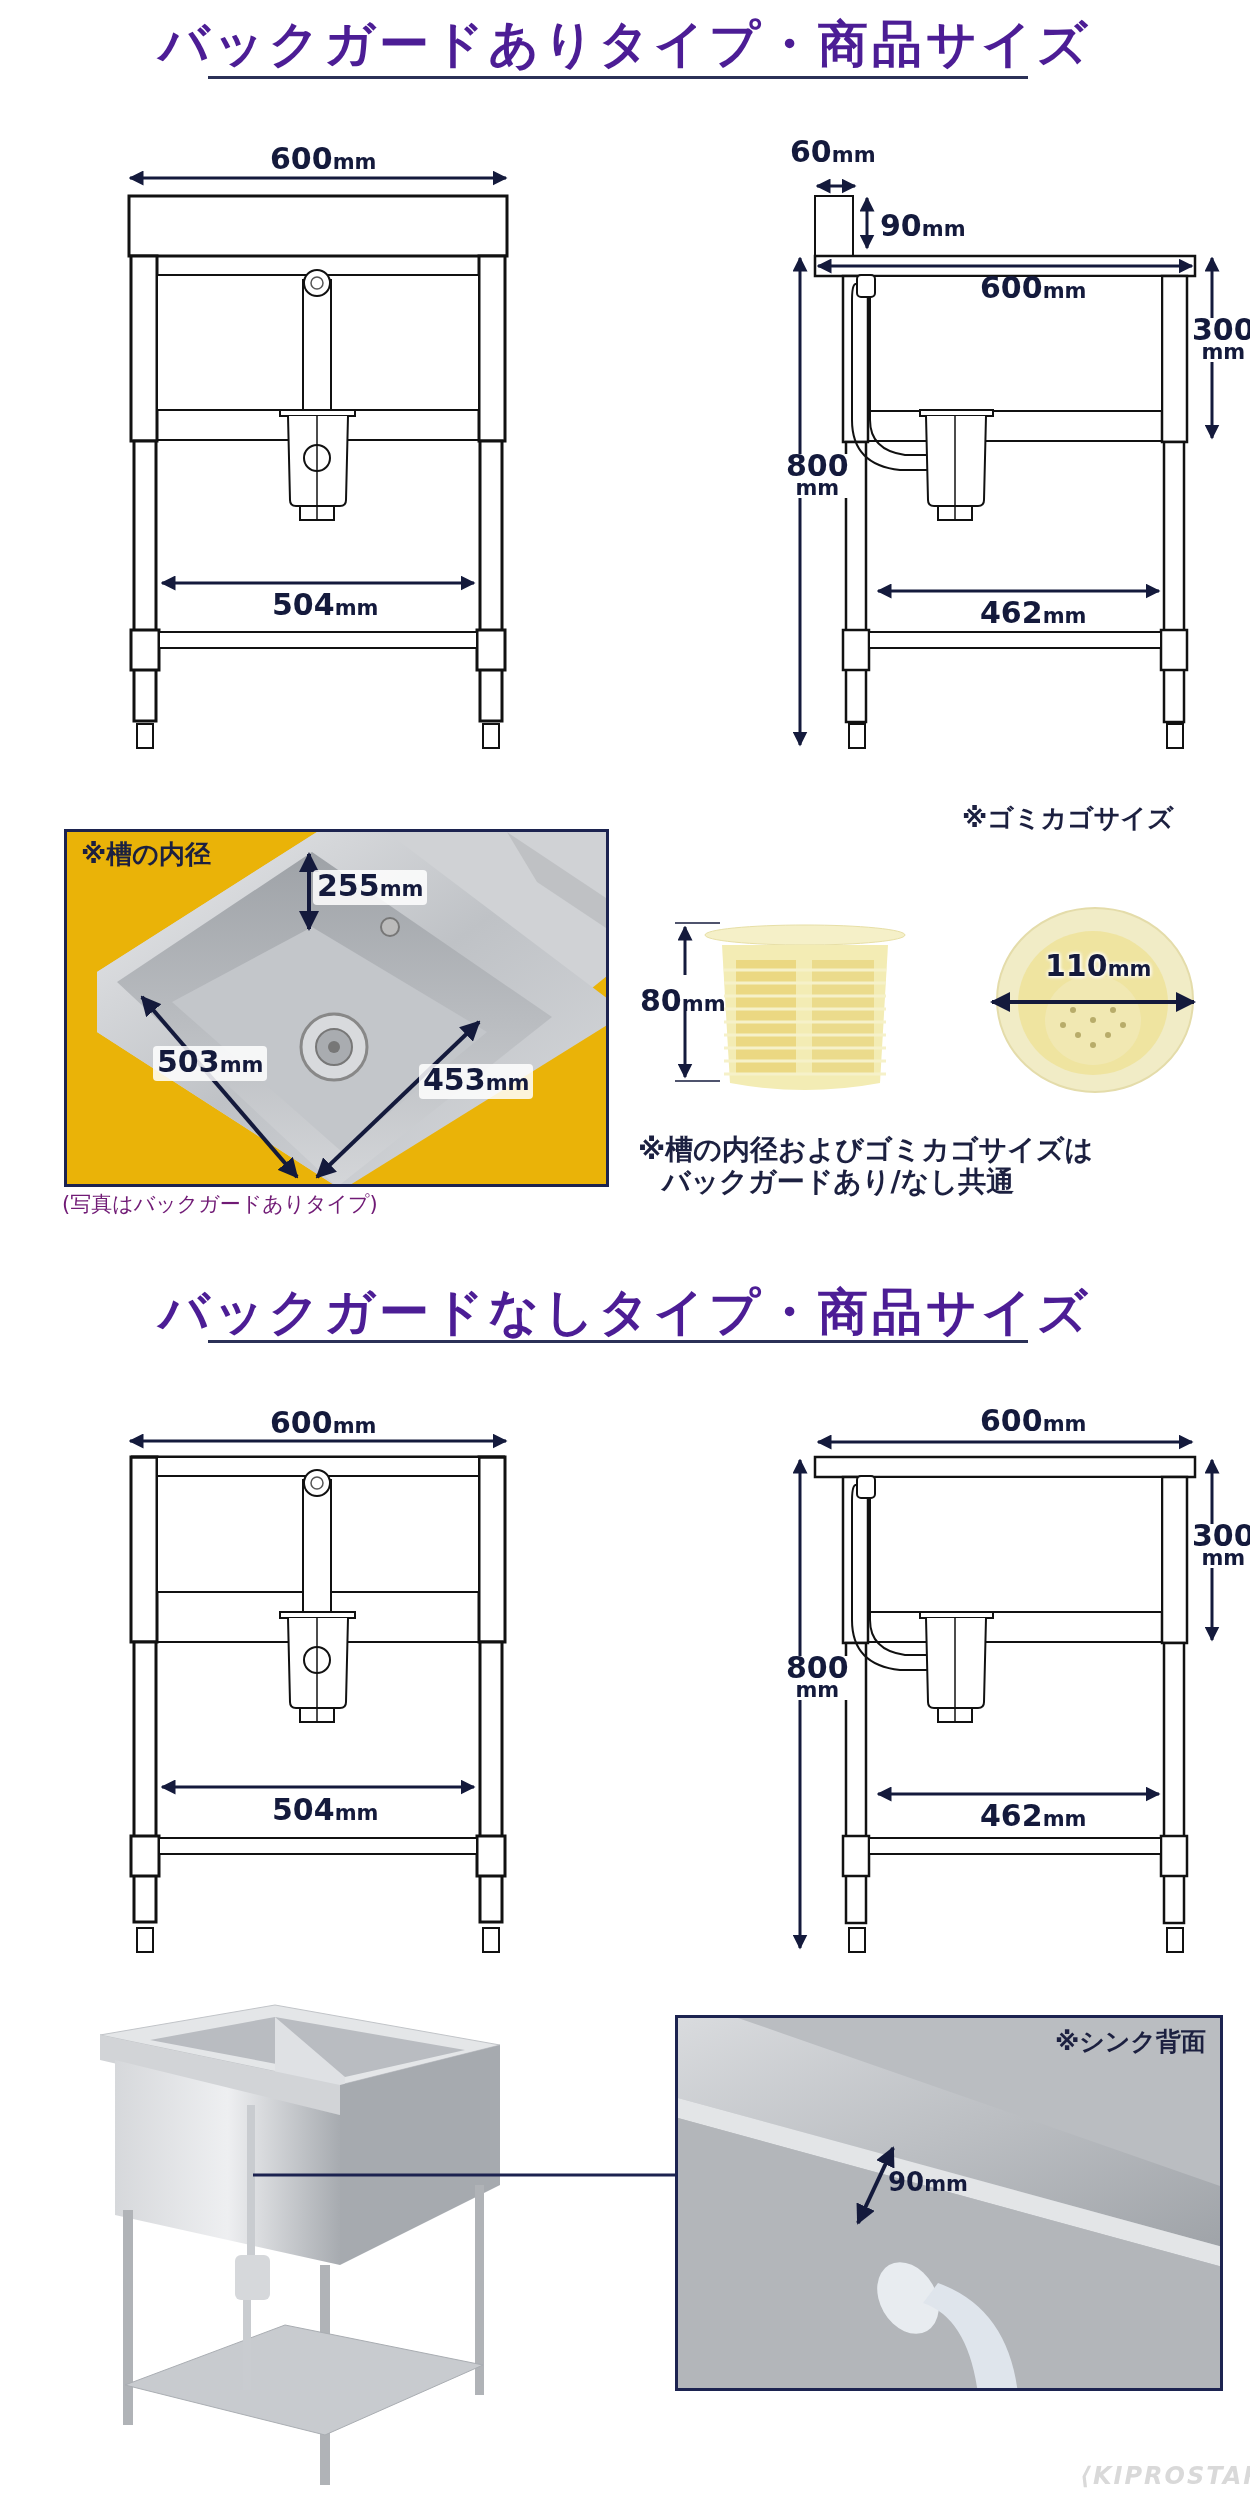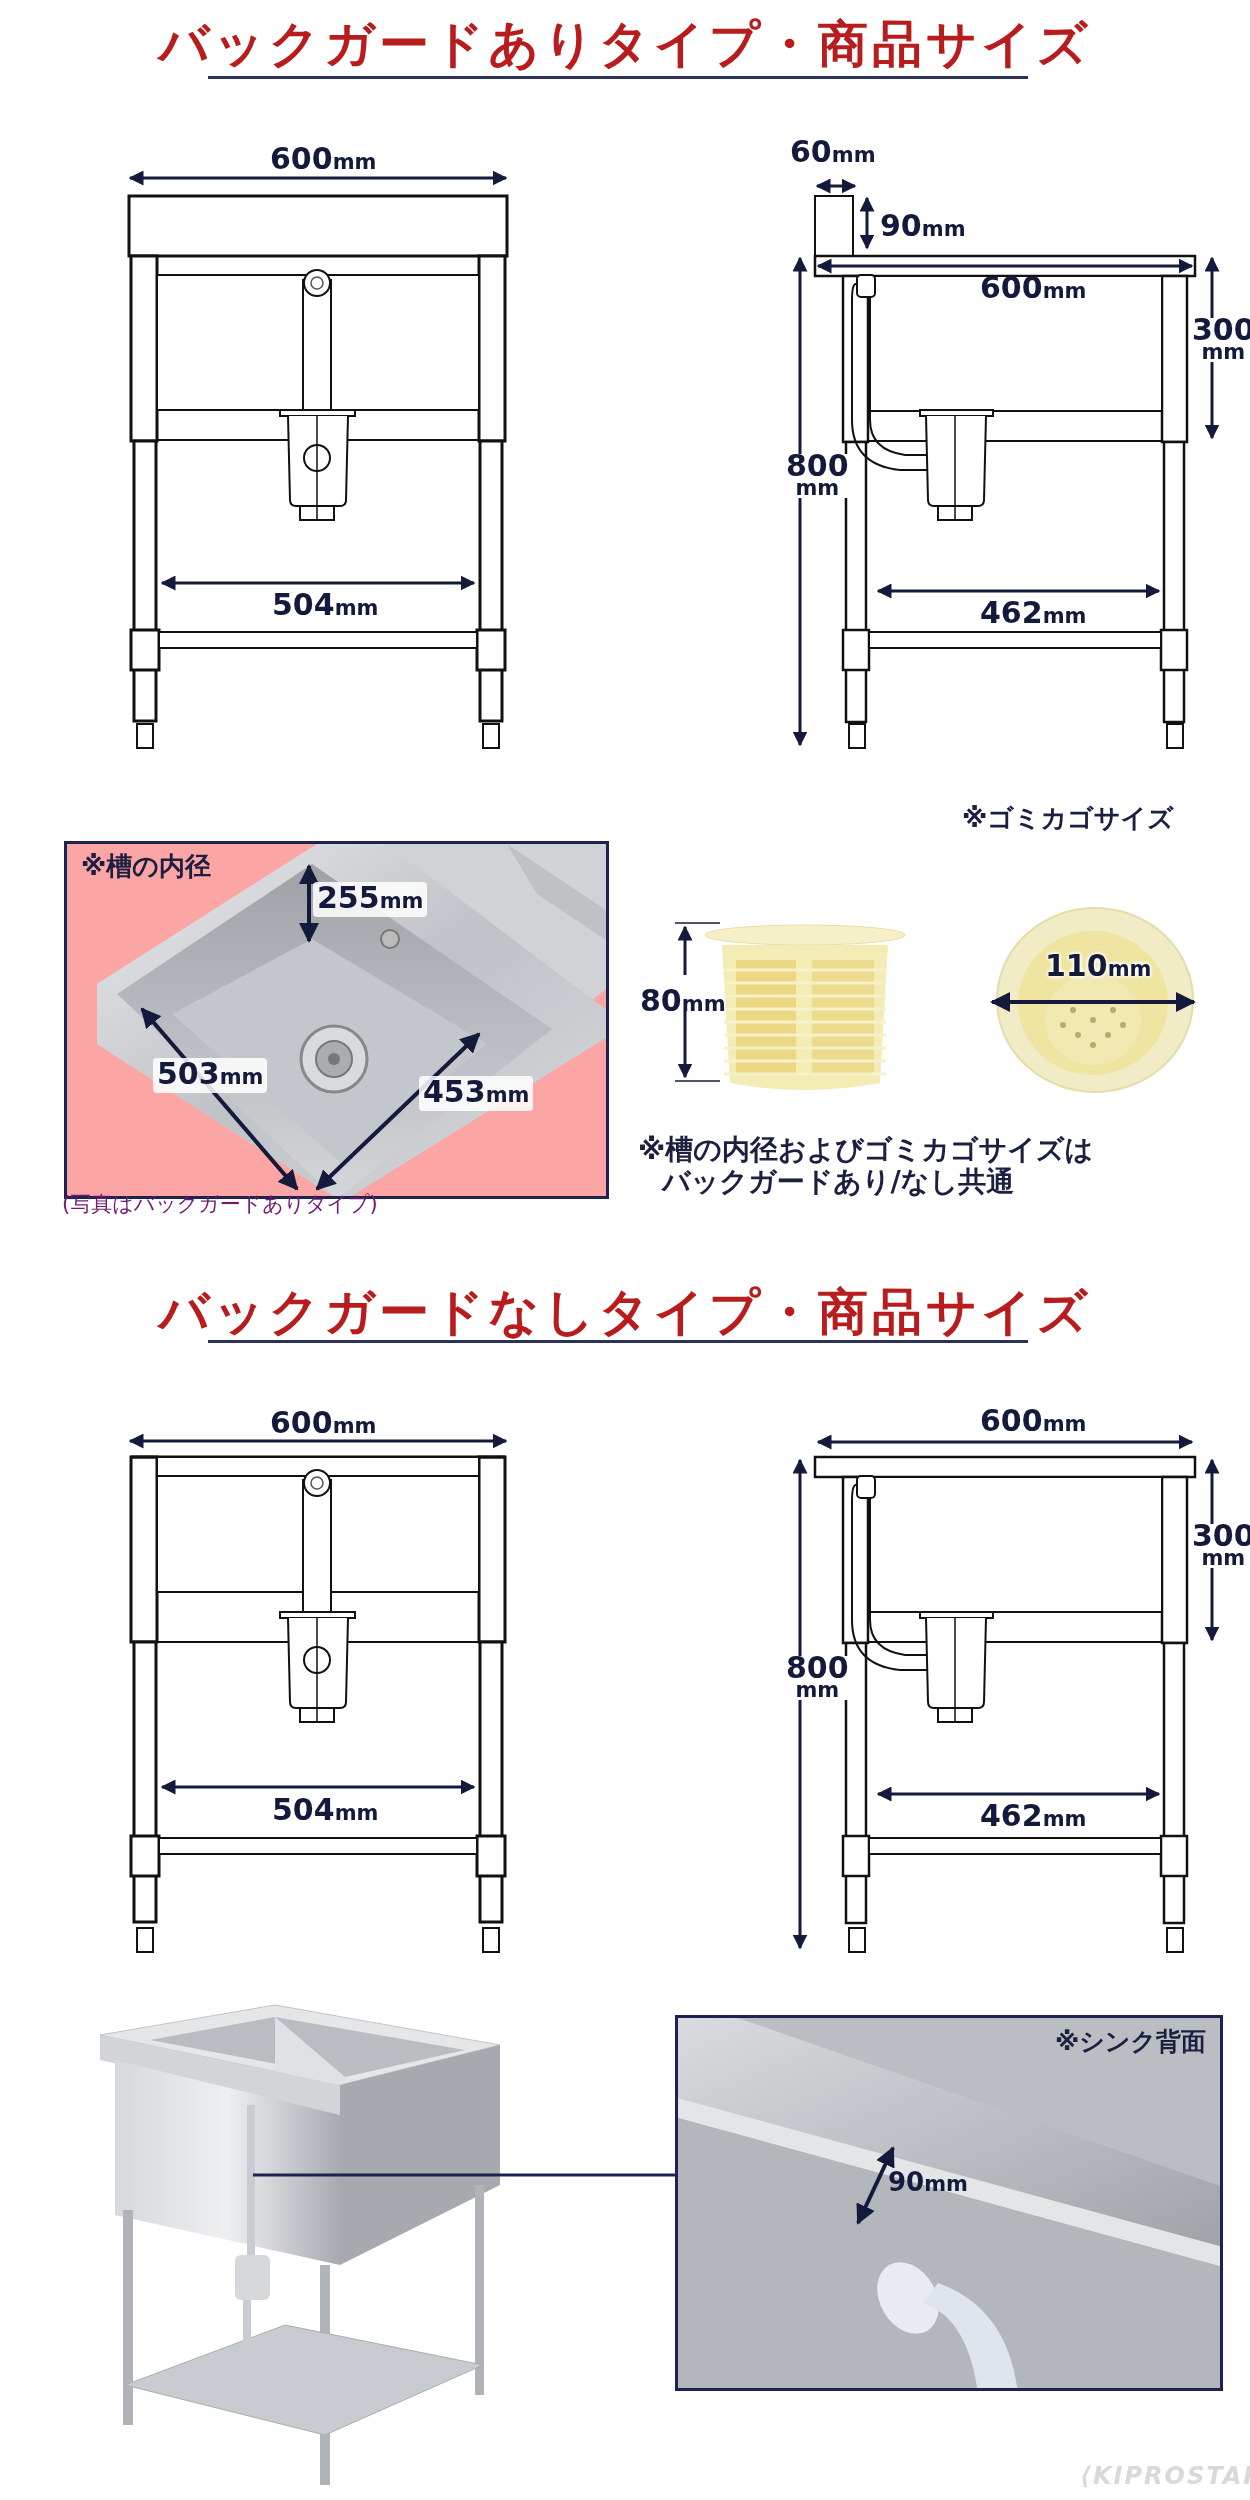--- a/index.html
+++ b/index.html
@@ -1,17 +1,17 @@
 <!DOCTYPE html>
 <html><head>
 <meta charset="utf-8">
 <style>
   html,body{margin:0;padding:0;background:#ffffff;}
   body{width:1250px;height:2500px;position:relative;overflow:hidden;font-family:"DejaVu Sans","Liberation Sans",sans-serif;color:#141a3c;}
-  .title{position:absolute;left:0;width:1250px;text-align:center;font-size:50px;font-weight:bold;letter-spacing:4px;color:#b91c1c;line-height:60px;}
+  .title{position:absolute;left:0;width:1250px;text-align:center;font-size:50px;font-weight:bold;letter-spacing:4px;color:#4c1d95;line-height:60px;}
   .underline{position:absolute;height:3px;background:#2b3157;}
   .dim{position:absolute;font-weight:bold;color:#141a3c;font-size:30px;line-height:32px;white-space:nowrap;}
   .dim .u{font-size:21px;}
   .dim.stack{text-align:center;line-height:24px;}
   .dim.stack .u{display:block;line-height:20px;}
   .note{position:absolute;font-size:28px;font-weight:bold;color:#1c2040;line-height:32px;white-space:nowrap;}
   .caption{position:absolute;font-size:21px;color:#701a75;white-space:nowrap;}
   svg{position:absolute;overflow:visible;}
   .frame{position:absolute;border:3px solid #1c2350;box-sizing:border-box;overflow:hidden;}
   .logo{position:absolute;font-size:24px;font-style:italic;font-weight:bold;color:#d9d9d9;letter-spacing:2px;}
@@ -121,21 +121,21 @@
     <span>300</span><span class="u">mm</span>
   </div>
   <div class="dim stack" style="left:786px;top:454px;background:#fff;">
     <span>800</span><span class="u">mm</span>
   </div>
   <div class="dim" style="left:980px;top:597px;">
     <span>462</span><span class="u">mm</span>
   </div>
 </div>
 
-<div class="frame" style="left:64px;top:829px;width:545px;height:358px;background:#fca5a5;margin-top:12px;">
+<div class="frame" style="left:64px;top:829px;width:545px;height:358px;background:#eab308;">
   <svg width="545" height="358" style="left:0;top:0;">
     <defs>
       <linearGradient id="steel1" x1="0" y1="0" x2="1" y2="1">
         <stop offset="0" stop-color="#e9eaec"></stop>
           <stop offset="0.5" stop-color="#bfc2c6"></stop>
           <stop offset="1" stop-color="#d9dbde"></stop>
       </linearGradient>
       <linearGradient id="steel2" x1="0" y1="0" x2="0" y2="1">
         <stop offset="0" stop-color="#9ea2a7"></stop>
           <stop offset="1" stop-color="#d4d6d9"></stop>

